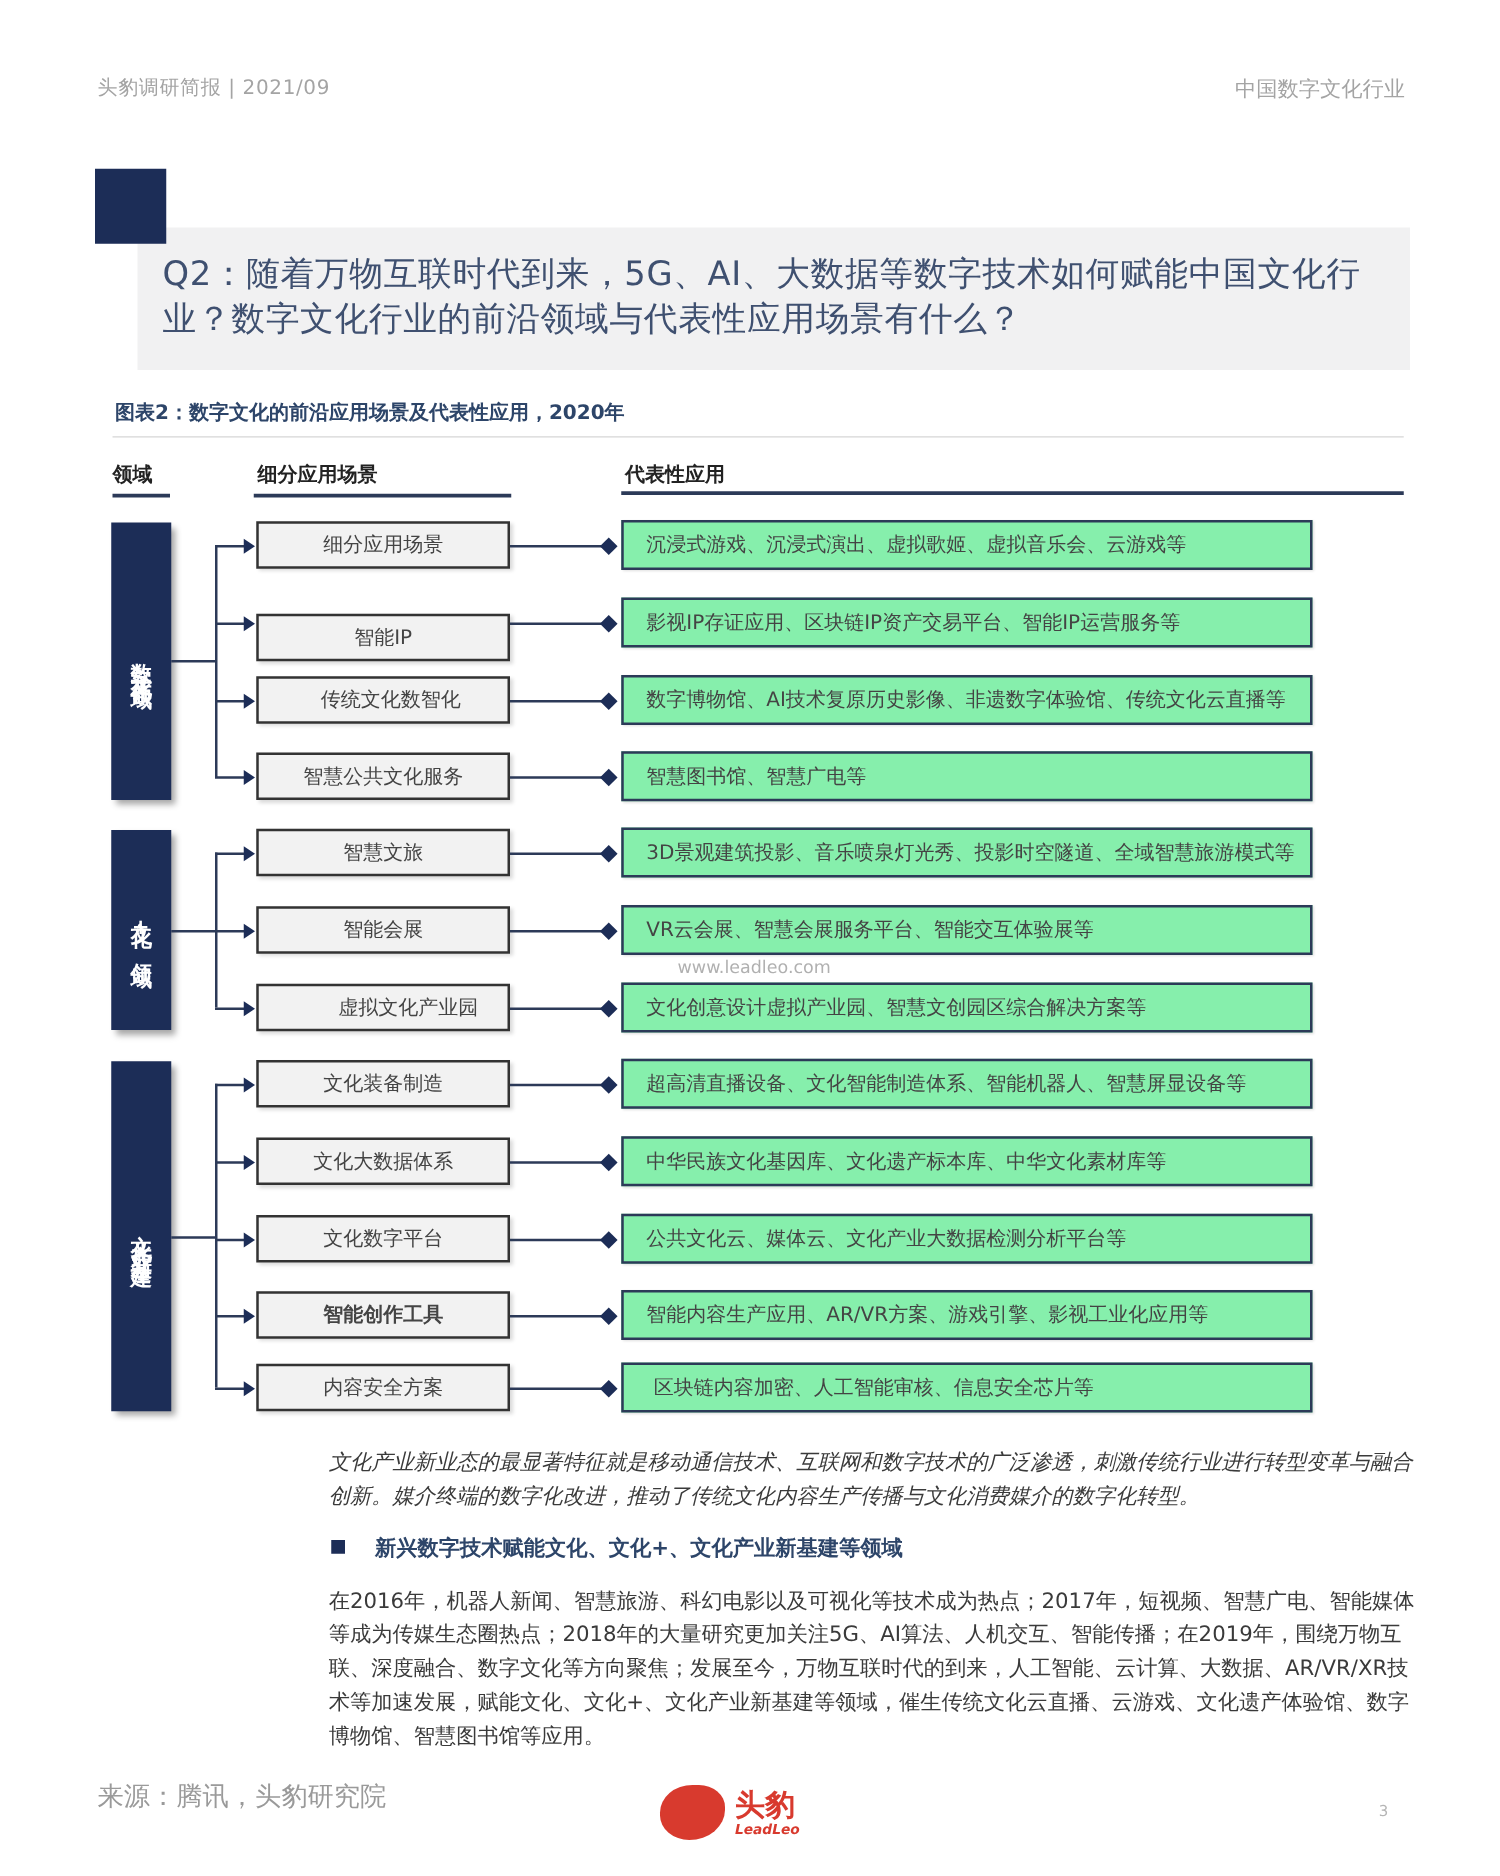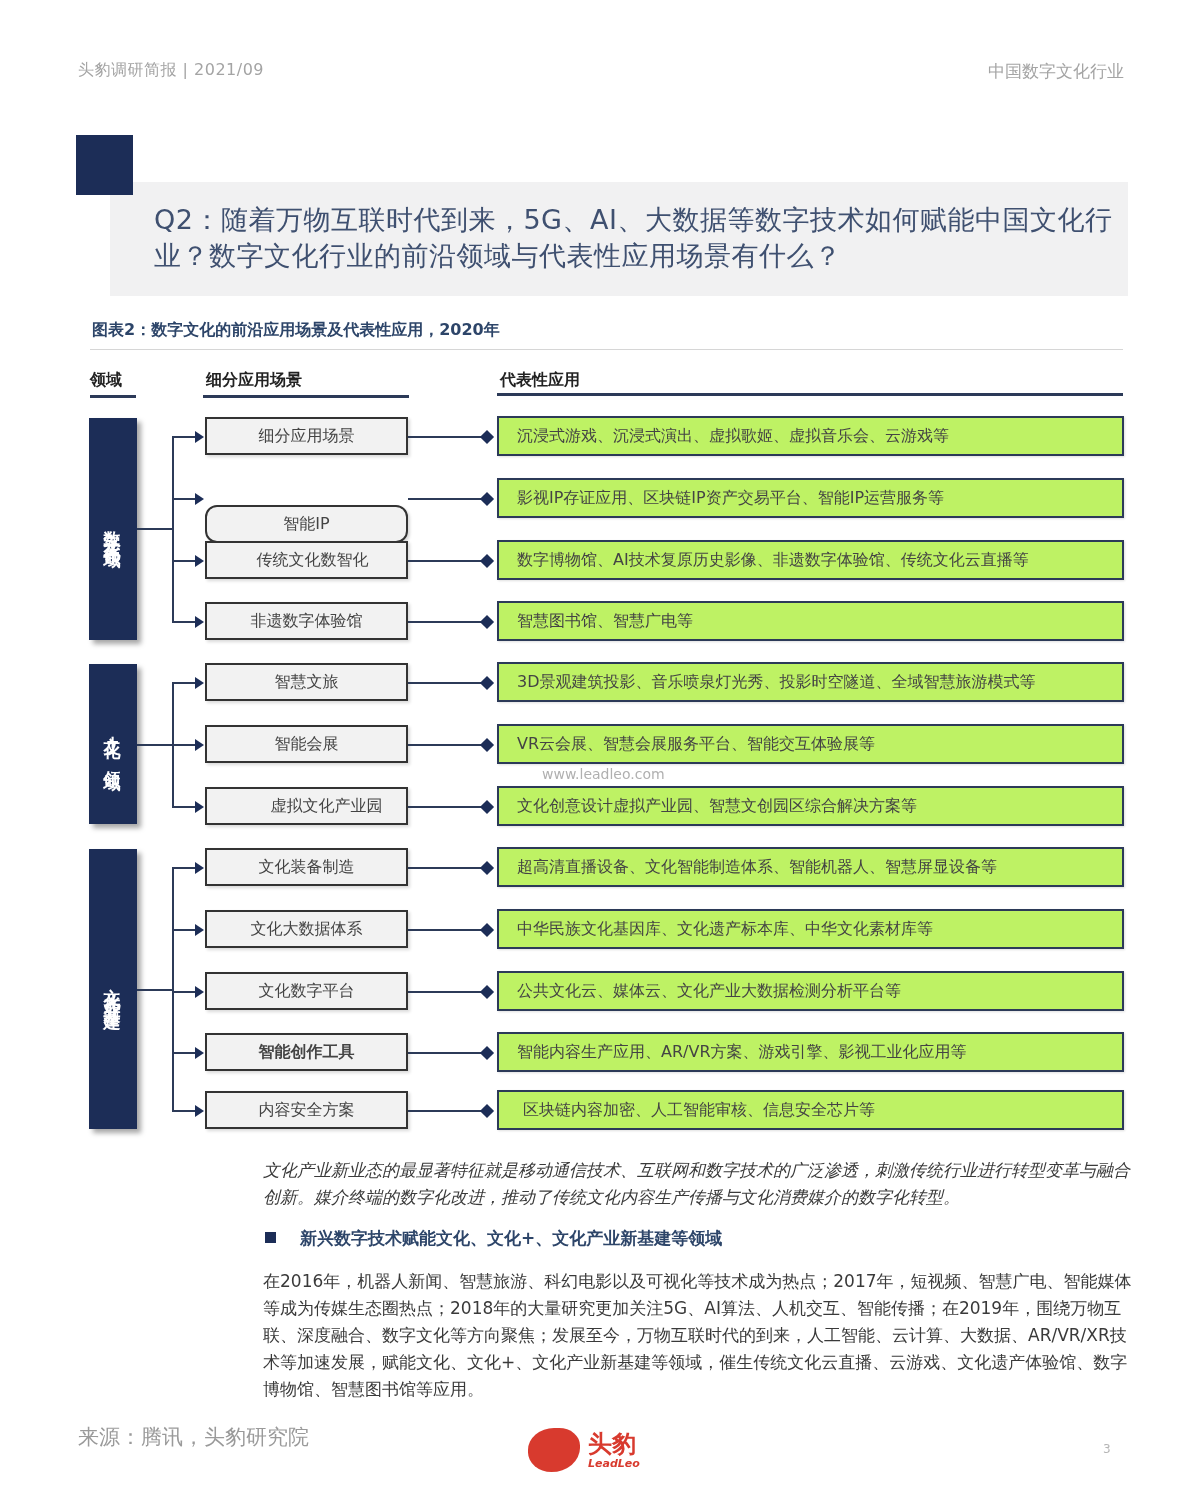--- a/index.html
+++ b/index.html
@@ -3,33 +3,33 @@
 <meta charset="utf-8">
 <style>
   html, body { margin:0; padding:0; background:#ffffff; }
   body { width:1200px; height:1501px; position:relative; overflow:hidden;
          font-family:"DejaVu Sans","Liberation Sans",sans-serif; color:#333; }
   .abs { position:absolute; }
   .hdr-left { left:78px; top:60px; font-size:16px; color:#a4a4a4; letter-spacing:0.5px; }
   .hdr-right { right:76px; top:60px; font-size:17px; color:#a4a4a4; }
   .q-square { left:76px; top:135px; width:57px; height:60px; background:#1c2d57; }
   .q-band { left:110px; top:182px; width:1018px; height:114px; background:#f1f1f2; }
-  .q-text { left:130px; top:202px; width:990px; font-size:27px; line-height:36px; color:#3f5070; letter-spacing:0.5px;margin-left:24px; }
+  .q-text { left:130px; top:202px; width:990px; font-size:27px; line-height:36px; color:#3f5070; letter-spacing:0.5px; }
   .fig-title { left:92px; top:320px; font-size:16px; font-weight:bold; color:#2d4569; }
   .fig-sep { left:90px; top:349px; width:1033px; height:1px; background:#d6d6d6; }
   .col-hdr { font-size:16px; font-weight:bold; color:#222; }
   .col-line { height:3px; background:#2c3a58; }
   .domain { position:absolute; left:89px; width:48px; background:#1c2d57;
             box-shadow:4px 4px 5px rgba(0,0,0,0.35); color:#fff; font-weight:bold;
             font-size:17px; display:flex; align-items:center; justify-content:center; }
   .domain span { writing-mode:vertical-rl; text-orientation:upright; letter-spacing:4px; }
   .sub { position:absolute; left:205px; width:203px; height:38px; background:#f2f2f2;
          border:2px solid #333; box-sizing:border-box; display:flex; align-items:center;
          justify-content:center; font-size:16px; color:#444; box-shadow:2px 2px 3px rgba(0,0,0,0.15); }
-  .app { position:absolute; left:497px; width:627px; height:40px; background:#bef264;
+  .app { position:absolute; left:497px; width:553px; height:40px; background:#86efac;
          border:2px solid #2c3a58; box-sizing:border-box; display:flex; align-items:center;
          padding-left:18px; font-size:16px; color:#444; box-shadow:1px 1px 2px rgba(0,0,0,0.12); }
   .hline { position:absolute; height:2px; background:#2c3a58; }
   .vline { position:absolute; width:2px; background:#2c3a58; }
   .arrow { position:absolute; width:0; height:0; border-top:6px solid transparent;
            border-bottom:6px solid transparent; border-left:9px solid #1c2d57; }
   .diamond { position:absolute; width:10px; height:10px; background:#1c2d57; transform:rotate(45deg); }
   .watermark { left:542px; top:766px; font-size:14px; color:#b0b0b0; }
   .quote { left:263px; top:1157px; width:870px; font-size:17px; line-height:27px; font-style:italic; color:#3a3a3a; }
   .bullet-sq { left:265px; top:1232px; width:11px; height:11px; background:#1c2d57; }
@@ -75,21 +75,21 @@
     <span>细分应用场景</span>
   </div>
 <div class="hline" style="left:408px;top:436px;width:80px;"></div>
 <div class="diamond" style="left:482px;top:432px;"></div>
 <div class="app" style="top:416px;">
     <span>沉浸式游戏、沉浸式演出、虚拟歌姬、虚拟音乐会、云游戏等</span>
   </div>
 
 <div class="hline" style="left:172px;top:498px;width:24px;"></div>
 <div class="arrow" style="left:195px;top:493px;"></div>
-<div class="sub" style="top:505px;border-radius:12px;">
+<div class="sub" style="top:491px;">
     <span>智能IP</span>
   </div>
 <div class="hline" style="left:408px;top:498px;width:80px;"></div>
 <div class="diamond" style="left:482px;top:494px;"></div>
 <div class="app" style="top:478px;">
     <span>影视IP存证应用、区块链IP资产交易平台、智能IP运营服务等</span>
   </div>
 
 <div class="hline" style="left:172px;top:560px;width:24px;"></div>
 <div class="arrow" style="left:195px;top:555px;"></div>
@@ -98,21 +98,21 @@
   </div>
 <div class="hline" style="left:408px;top:560px;width:80px;"></div>
 <div class="diamond" style="left:482px;top:556px;"></div>
 <div class="app" style="top:540px;">
     <span>数字博物馆、AI技术复原历史影像、非遗数字体验馆、传统文化云直播等</span>
   </div>
 
 <div class="hline" style="left:172px;top:621px;width:24px;"></div>
 <div class="arrow" style="left:195px;top:616px;"></div>
 <div class="sub" style="top:602px;">
-    <span>非遗数字体验馆</span>
+    <span>智慧公共文化服务</span>
   </div>
 <div class="hline" style="left:408px;top:621px;width:80px;"></div>
 <div class="diamond" style="left:482px;top:617px;"></div>
 <div class="app" style="top:601px;">
     <span>智慧图书馆、智慧广电等</span>
   </div>
 
 <div class="domain" style="top:664px;height:160px;">
     <span>文化+领域</span>
   </div>

